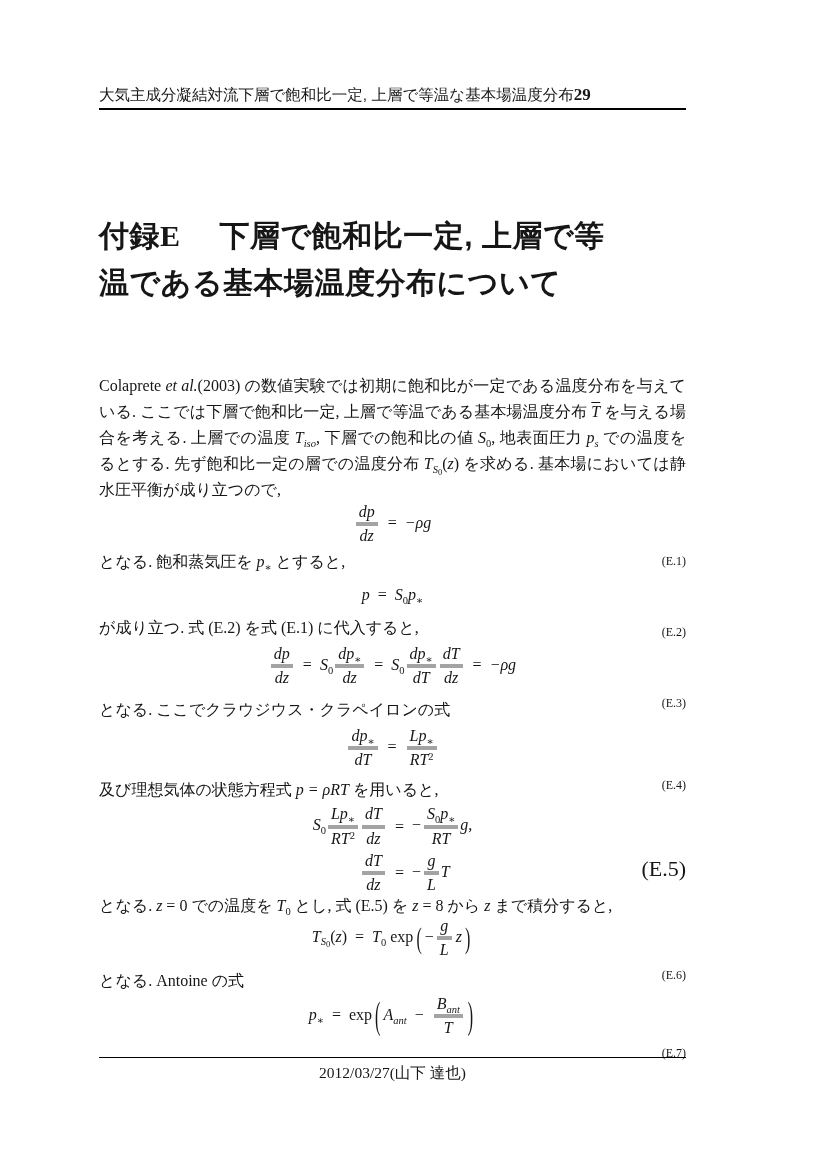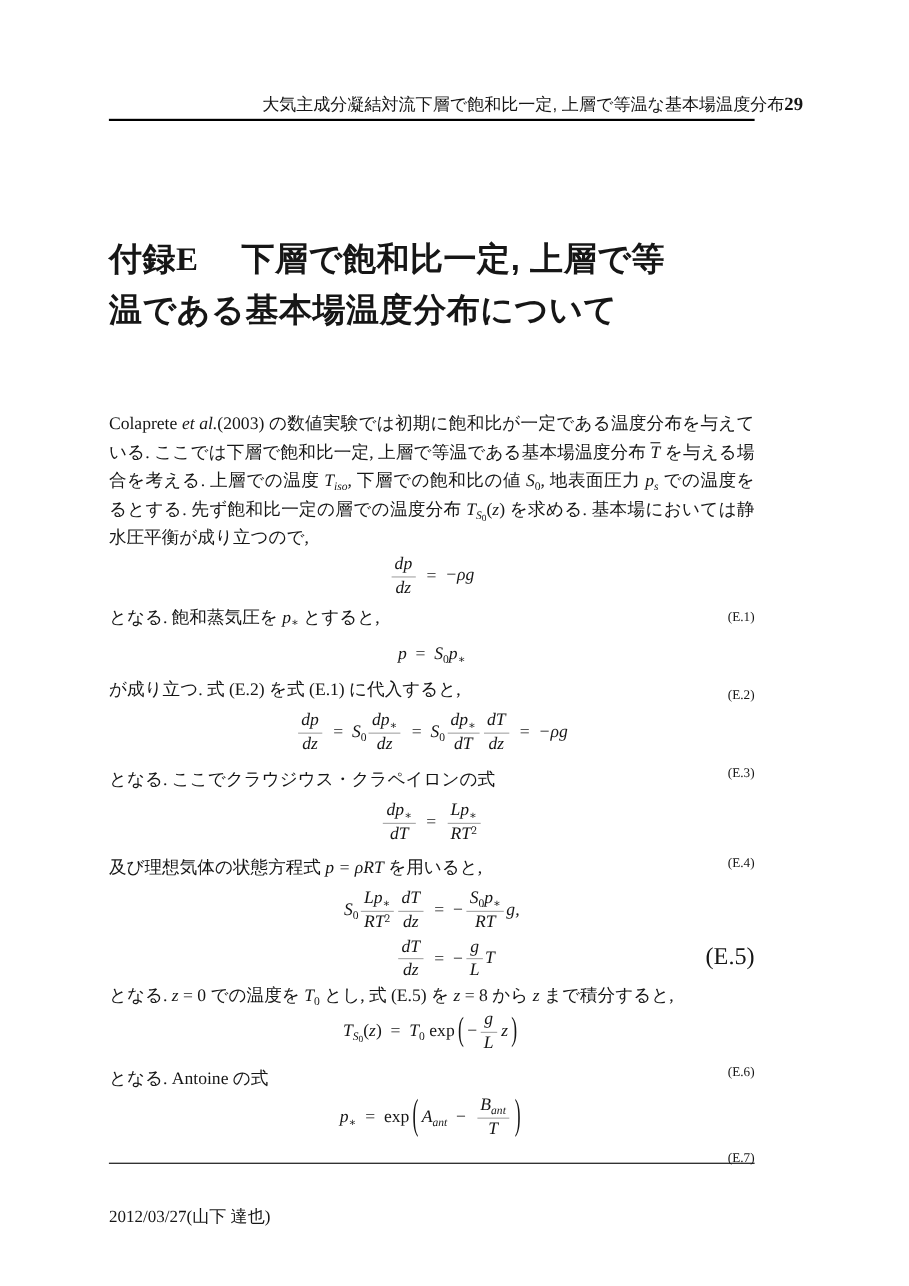--- a/index.html
+++ b/index.html
@@ -4,22 +4,22 @@
 <style>
   html,body{margin:0;padding:0;background:#fff;}
   .page{
     position:relative;width:826px;height:1169px;background:#ffffff;color:#161616;
     font-family:"Liberation Serif","DejaVu Serif",serif;overflow:hidden;
   }
   .abs{position:absolute;}
   .col{left:99px;width:587px;}
 
   
-  .hdr{top:85px;display:flex;justify-content:flex-end;align-items:baseline;
-       font-family:"Liberation Sans","DejaVu Sans",sans-serif;font-size:15.5px;margin-left:44px;}
+  .hdr{top:85px;display:flex;justify-content:flex-start;align-items:baseline;
+       font-family:"Liberation Sans","DejaVu Sans",sans-serif;font-size:15.5px;}
   .hdr-page{font-family:"Liberation Serif","DejaVu Serif",serif;font-weight:bold;font-size:17px;}
   .hrule{top:108px;height:2px;background:#000;}
 
   
   .title{top:212px;margin:0;font-weight:bold;font-size:30px;line-height:47px;
          font-family:"Liberation Sans","DejaVu Sans",sans-serif;letter-spacing:0.5px;}
   .title .te{font-family:"Liberation Serif","DejaVu Serif",serif;}
   .tlabel{margin-right:39px;}
 
   
@@ -32,40 +32,40 @@
   .rm{font-style:normal;}
   .it{font-style:italic;}
   .ol{text-decoration:overline;}
   sub{font-size:10.5px;line-height:0;vertical-align:-3.5px;font-style:italic;}
   sup{font-size:10.5px;line-height:0;vertical-align:5px;font-style:normal;}
   sub sub{font-size:8.5px;vertical-align:-2px;}
 
   .eq{display:flex;align-items:center;justify-content:center;font-size:16px;}
   .eqbody{display:inline-block;white-space:nowrap;}
   .frac{display:inline-block;text-align:center;vertical-align:middle;margin:0 2px;}
-  .fn{display:block;padding:0 3px 1px;border-bottom:1px solid #a3a3a3;line-height:1.15;}
+  .fn{display:block;padding:0 3px 1px;border-bottom:4px solid #a3a3a3;line-height:1.15;}
   .fd{display:block;padding:1px 3px 0;line-height:1.15;}
   .rel{margin:0 8px;font-style:normal;}
   .neg{margin-right:1px;font-style:normal;}
   .gap4{margin-left:4px;}
   .gap2{margin-left:2px;}
   .tag{position:absolute;right:0;top:50%;transform:translateY(-50%);font-style:normal;font-size:12px;margin-top:37px;}
   .tag-e5{position:absolute;right:0;bottom:12px;font-style:normal;font-size:22px;}
   .bp{display:inline-block;vertical-align:middle;font-style:normal;margin:0 3px;}
   .bp1{transform:scaleY(1.9);}
   .bp2{transform:scaleY(2.4);}
 
   .eq5{display:grid;grid-template-columns:auto auto auto;row-gap:4px;align-items:center;}
   .eq5 .cL{text-align:right;}
   .eq5 .cM{padding:0 8px;text-align:center;font-style:normal;}
   .eq5 .cR{text-align:left;}
 
   
   .frule{top:1057px;height:1px;background:#000;}
-  .fdate{top:1063px;text-align:left;font-size:15.5px;margin-top:33px;}
+  .fdate{top:1063px;text-align:center;font-size:15.5px;}
 </style>
 </head>
 <body>
 
 <div class="page">
 
   <div class="abs col hdr">
     <span>大気主成分凝結対流</span>
     <span>下層で飽和比一定, 上層で等温な基本場温度分布</span>
     <span class="hdr-page">29</span>

